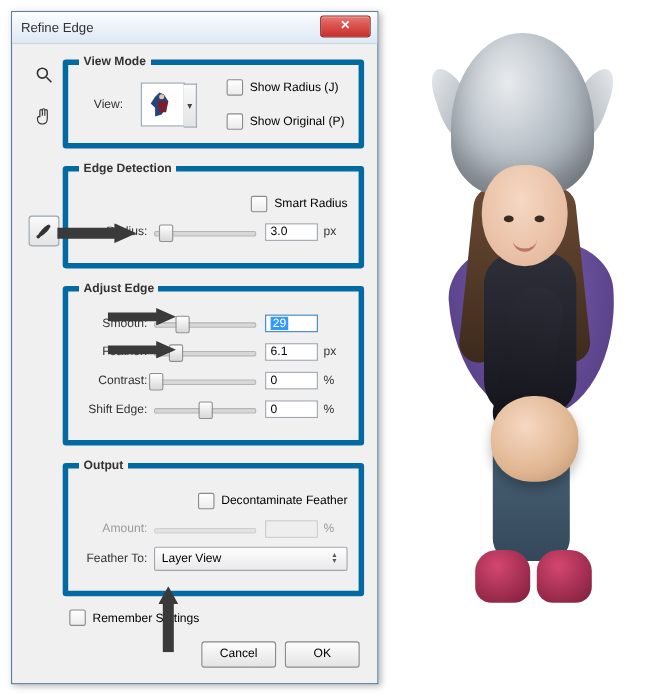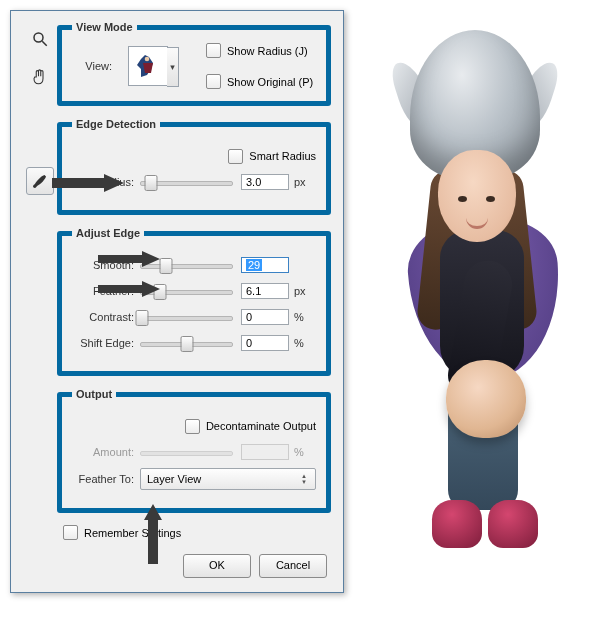--- a/index.html
+++ b/index.html
@@ -296,20 +296,26 @@
     border-radius: 40% 40% 30% 30%;
   }
   .shoeL{left:72px;} .shoeR{left:128px;}
   .disabled-text { color:#9a9a9a; }
   .thumbbox svg { width: 30px; height: 30px; }
 </style>
 </head>
 <body>
 
 <div class="dialog">
+  <div class="titlebar">
+    <span class="title">Refine Edge</span>
+    <div class="close-btn">
+      <span>✕</span>
+    </div>
+  </div>
 
   <div class="body">
     <div class="toolcol">
       <div class="toolbtn">
         <svg viewBox="0 0 24 24">
             <circle cx="10" cy="10" r="6" fill="none" stroke="#333" stroke-width="2"></circle>
             <line x1="15" y1="15" x2="21" y2="21" stroke="#333" stroke-width="2"></line>
           </svg>
       </div>
       <div class="toolbtn">
@@ -429,21 +435,21 @@
           </div>
           <div class="valuebox"><span>0</span></div>
           <span class="unit">%</span>
         </div>
       </fieldset>
 
       <fieldset style="position:relative">
         <legend>Output</legend>
         <div class="row" style="padding-left:64px">
           <div class="chk"></div>
-          <span>Decontaminate Output</span>
+          <span>Decontaminate Feather</span>
         </div>
         <div class="row">
           <span class="lbl disabled-text">Amount:</span>
           <div class="slider" style="opacity:.55">
             <div class="track"></div>
           </div>
           <div class="valuebox disabled"><span></span></div>
           <span class="unit disabled-text">%</span>
         </div>
         <div class="row">
@@ -459,22 +465,22 @@
             </svg>
         </div>
       </fieldset>
 
       <div class="remember">
         <div class="chk"></div>
         <span>Remember Settings</span>
       </div>
 
       <div class="btnrow">
+        <div class="btn"><span>Cancel</span></div>
         <div class="btn"><span>OK</span></div>
-        <div class="btn"><span>Cancel</span></div>
       </div>
     </div>
   </div>
 </div>
 
 <div class="canvas">
   <div class="figure">
     <div class="cape"></div>
     <div class="hairL"></div>
       <div class="hairR"></div>

